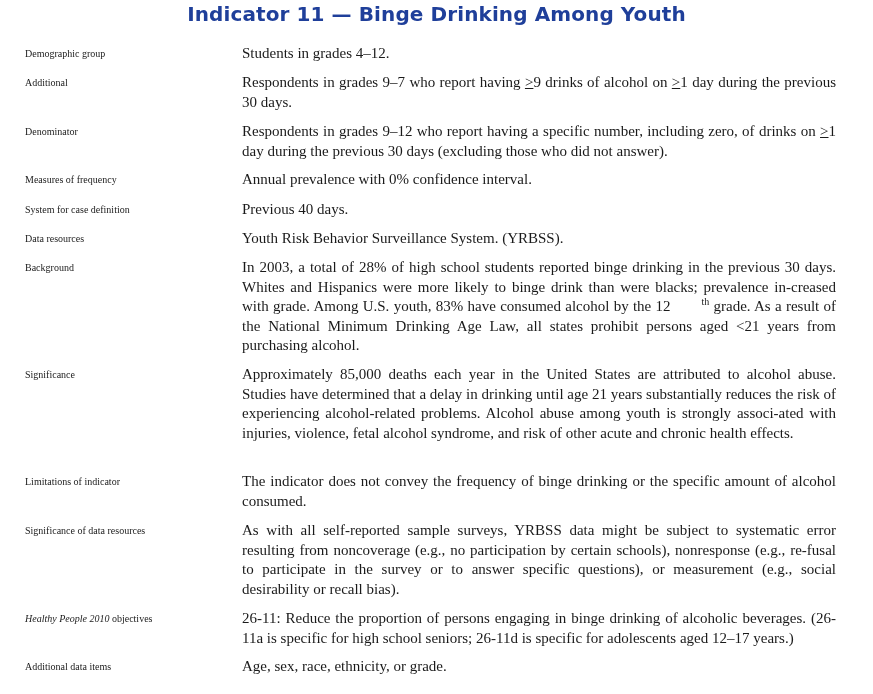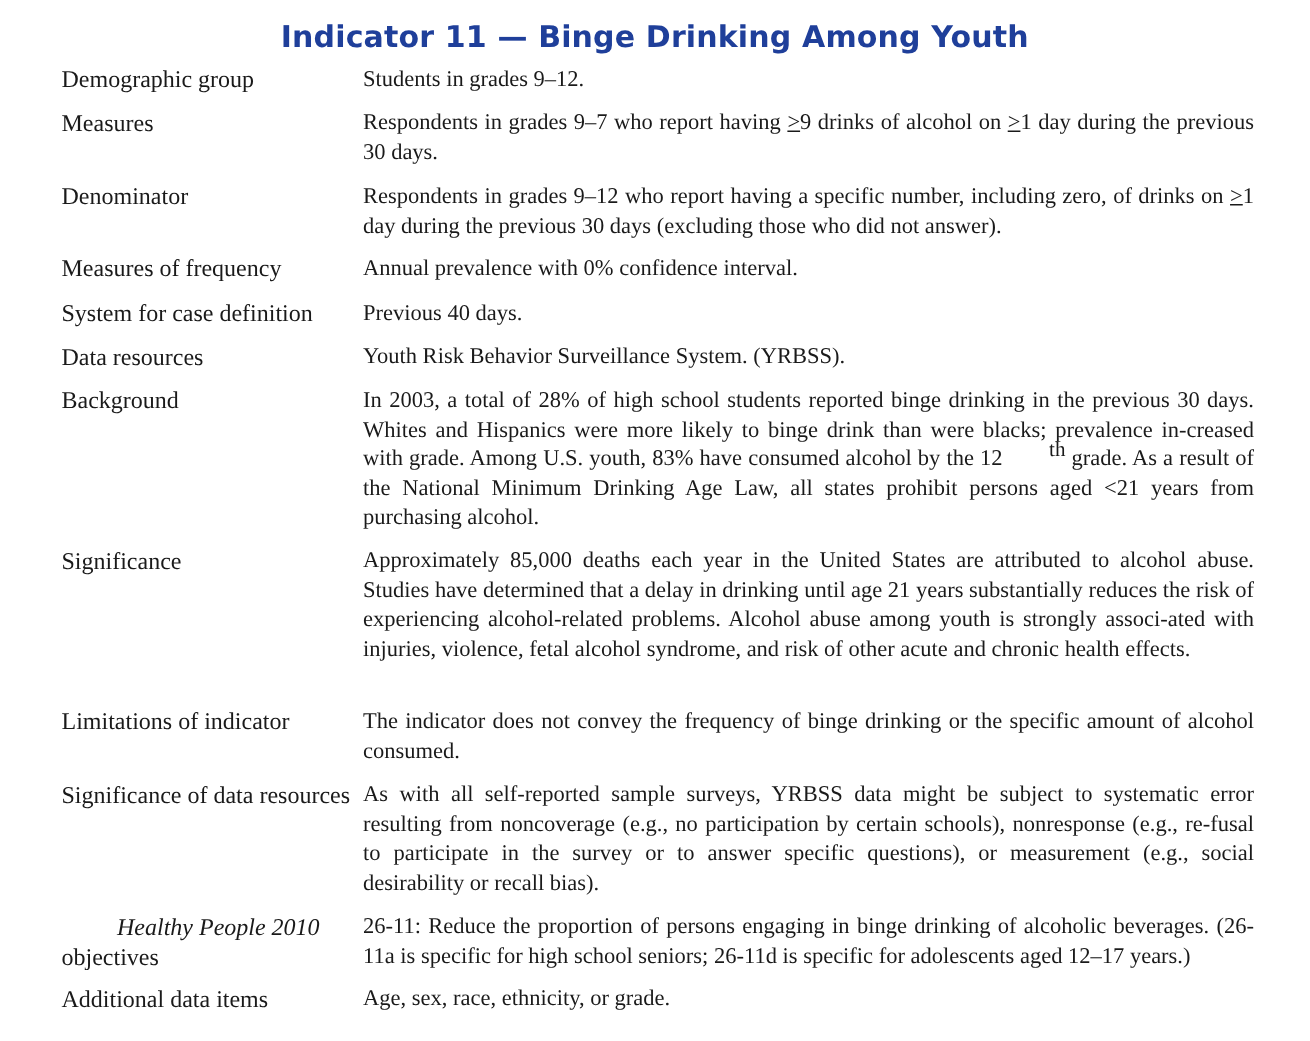--- a/index.html
+++ b/index.html
@@ -2,49 +2,49 @@
 <html><head>
   <meta charset="utf-8">
   <style>
     html, body { margin: 0; padding: 0; background: #ffffff; }
     body {
       width: 873px; height: 694px; overflow: hidden; position: relative;
       font-family: "Liberation Serif", "DejaVu Serif", serif;
       color: #1a1a1a;
     }
     .title {
-      position: absolute; left: 0; top: 12px; width: 873px; text-align: center;
+      position: absolute; left: 0; top: 2px; width: 873px; text-align: center;
       font-family: "DejaVu Sans", "Liberation Sans", sans-serif;
       font-weight: bold; font-size: 20px; color: #1f3f9a; letter-spacing: 0.1px;
     }
     .row { position: absolute; left: 0; width: 873px; }
     .label {
-      position: absolute; left: 41px; width: 210px;
-      font-size: 16px; line-height: 19.6px;
+      position: absolute; left: 25px; width: 210px;
+      font-size: 10px; line-height: 19.6px;
     }
-    .label i { font-style: italic; margin-left: 37px; }
+    .label i { font-style: italic; }
     .value {
       position: absolute; left: 242px; width: 594px;
       font-size: 15px; line-height: 19.6px; text-align: justify;
     }
     .u { text-decoration: underline; }
-    sup { font-size: 14px; line-height: 0; vertical-align: 6px; padding-left: 31px; }
+    sup { font-size: 10px; line-height: 0; vertical-align: 6px; padding-left: 31px; }
   </style>
 </head>
 <body>
 
 <div class="title">Indicator 11 — Binge Drinking Among Youth</div>
 
 <div class="row" style="top:44px">
   <div class="label">Demographic group</div>
-  <div class="value">Students in grades 9–12.</div>
+  <div class="value">Students in grades 4–12.</div>
 </div>
 
 <div class="row" style="top:73px">
-  <div class="label">Measures</div>
+  <div class="label">Additional</div>
   <div class="value"><span>Respondents in grades 9–7 who report having </span><span class="u">&gt;</span><span>9 drinks of alcohol on </span><span class="u">&gt;</span><span>1 day during the previous 30 days.</span></div>
 </div>
 
 <div class="row" style="top:122px">
   <div class="label">Denominator</div>
   <div class="value"><span>Respondents in grades 9–12 who report having a specific number, including zero, of drinks on </span><span class="u">&gt;</span><span>1 day during the previous 30 days (excluding those who did not answer).</span></div>
 </div>
 
 <div class="row" style="top:170px">
   <div class="label">Measures of frequency</div>

